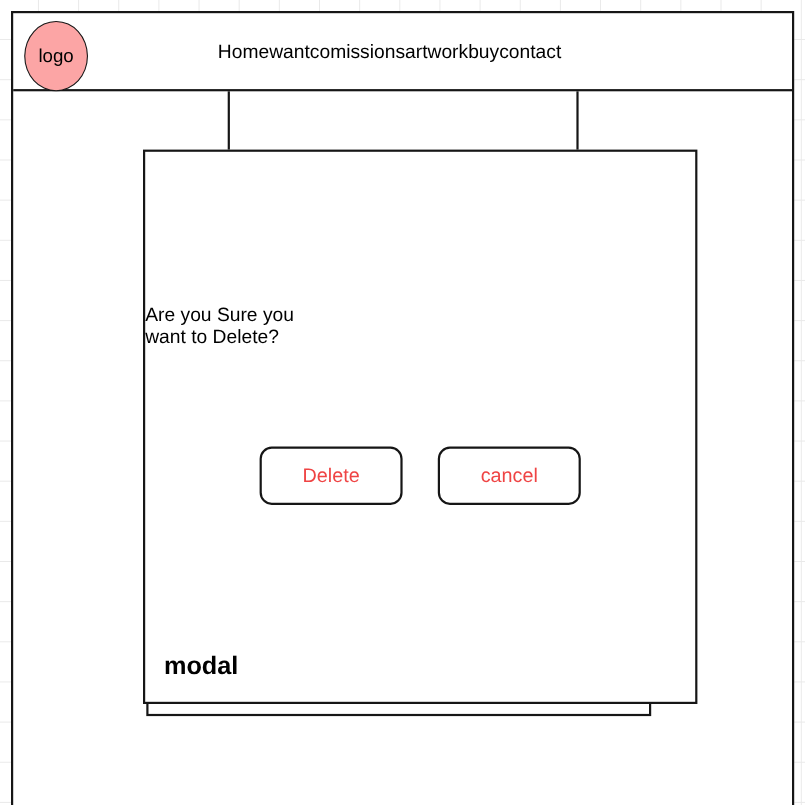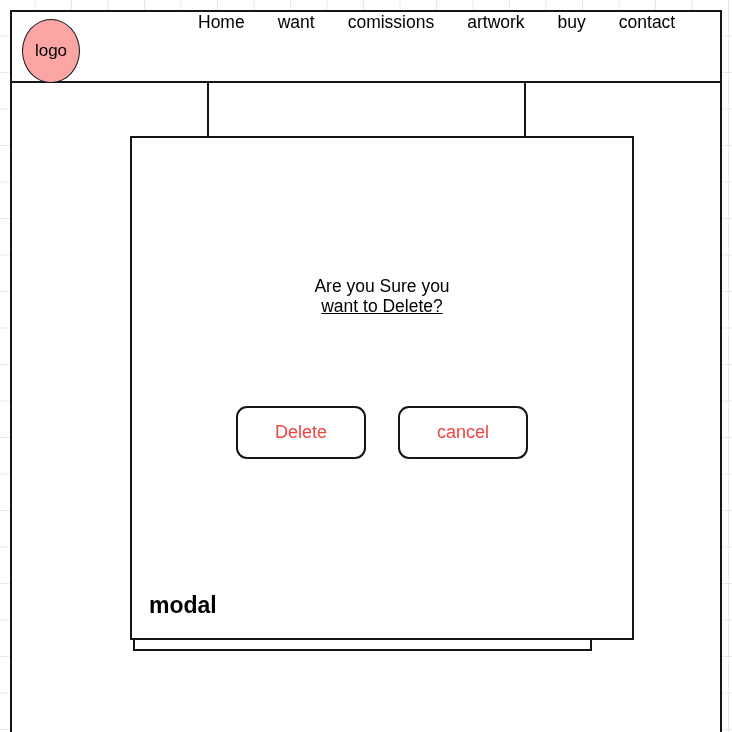--- a/index.html
+++ b/index.html
@@ -69,21 +69,21 @@
     font-size: 17px;
     background: #fca5a5;
   }
 
   #nav {
     position: absolute;
     left: 186px;
     top: 0;
     height: 71px;
     display: flex;
-    gap: 33px;
+    align-items: center;
     font-size: 17.5px;
   }
   .nav-link {
     white-space: nowrap;
     cursor: pointer;
   }
 
   
   #content-band {
     position: absolute;
@@ -154,25 +154,24 @@
     border: 2px solid #161616;
     box-sizing: border-box;
     z-index: 20;
   }
 
   #modal-message {
     position: absolute;
     left: 0;
     top: 138px;
     width: 100%;
-    text-align: center;
     font-size: 17.5px;
     line-height: 20px;
   }
-  #modal-message .line2 { display: block; text-decoration: underline; }
+  #modal-message .line2 { display: block; }
 
   #modal-buttons {
     position: absolute;
     left: 0;
     top: 268px;
     width: 100%;
     display: flex;
     justify-content: center;
     gap: 32px;
   }

